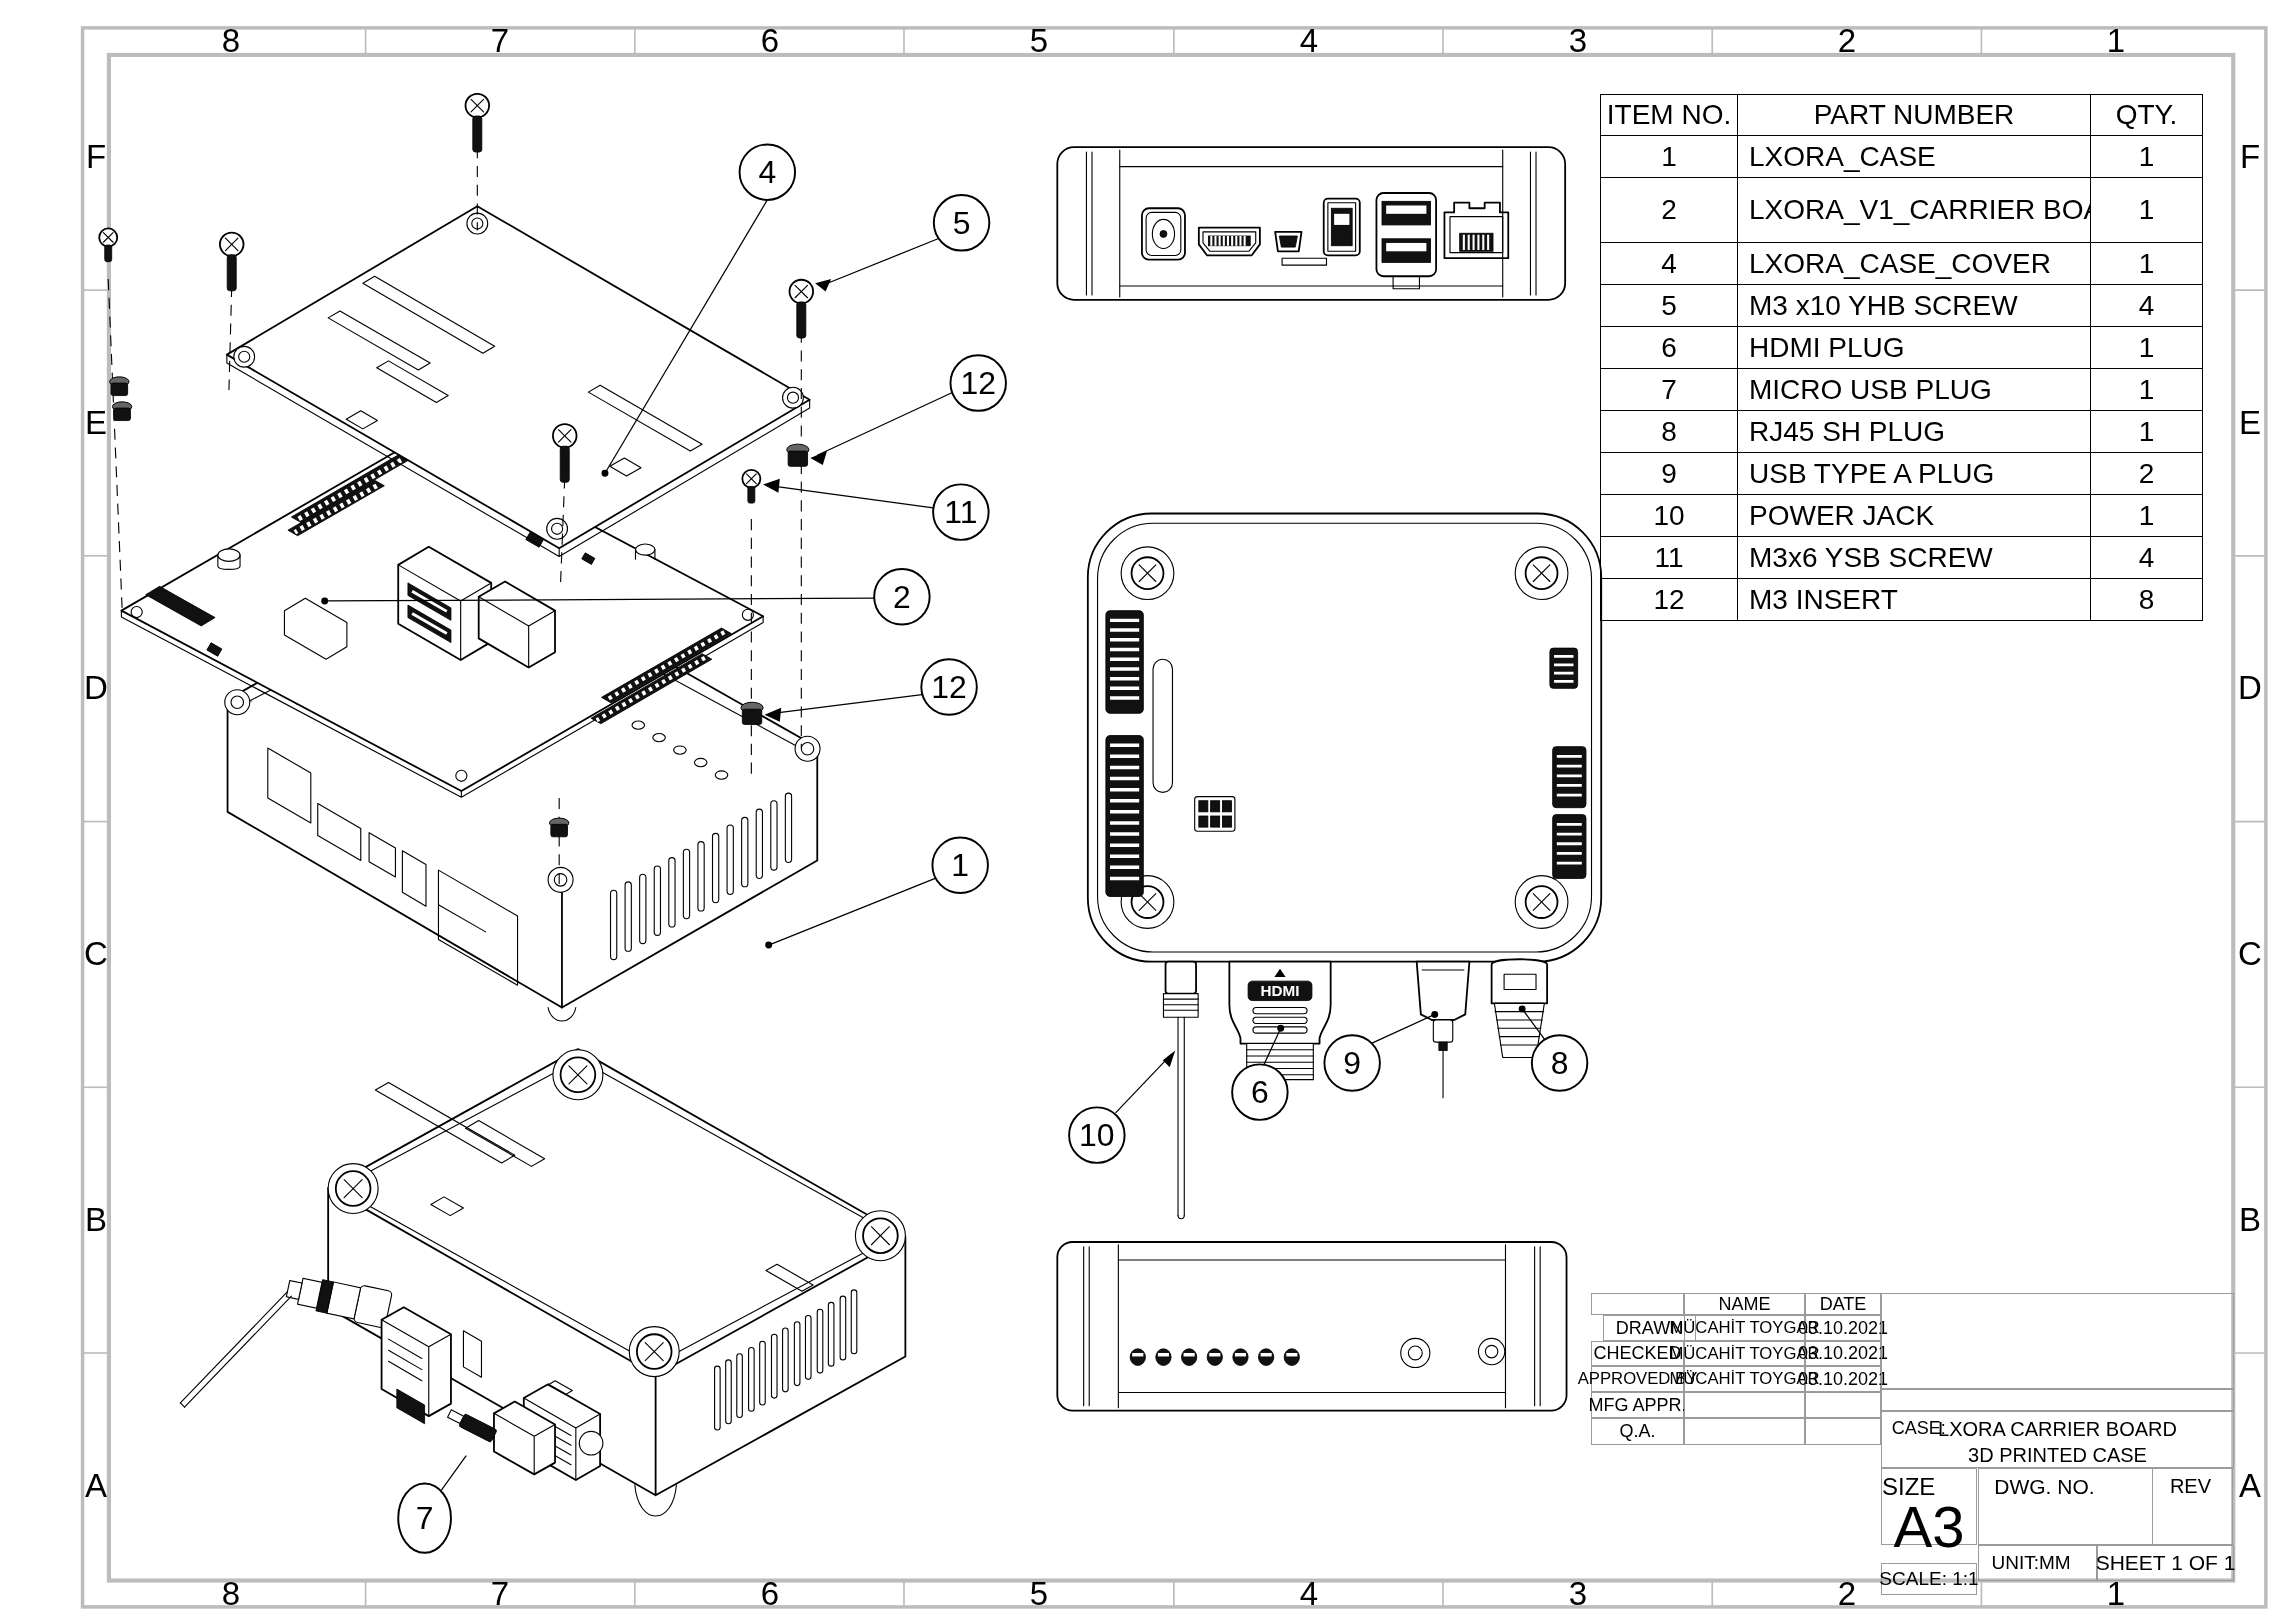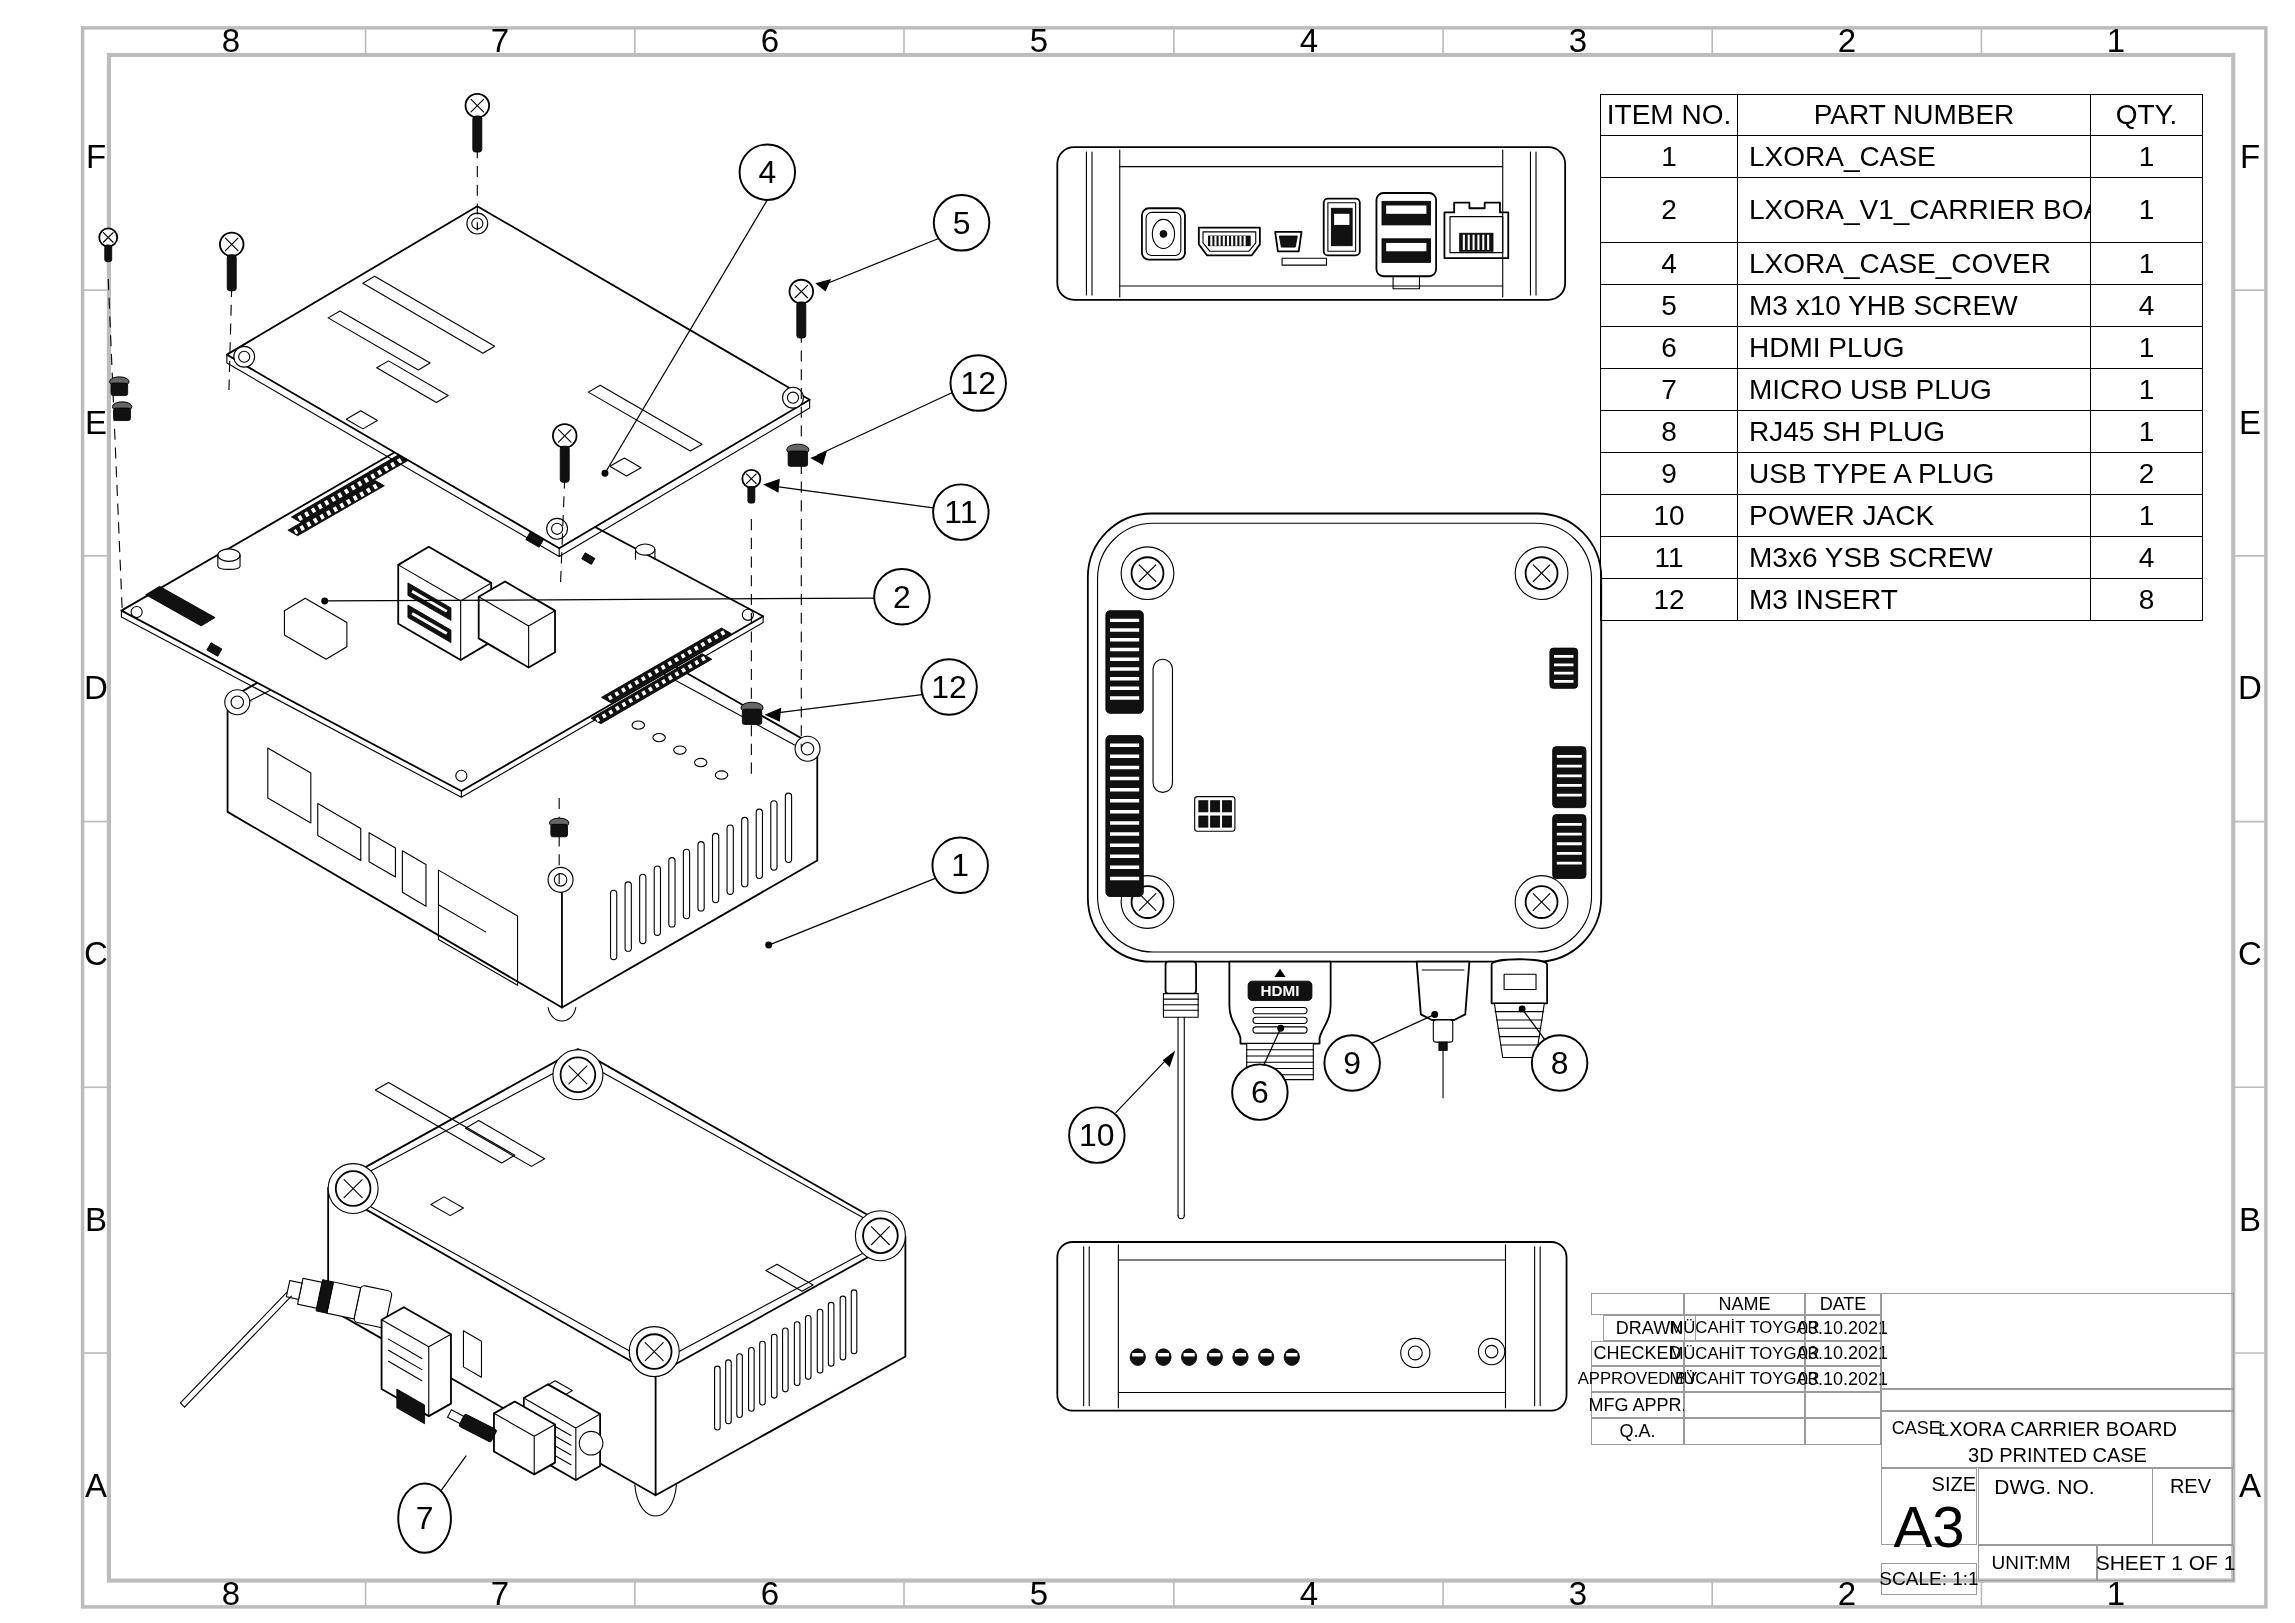--- a/index.html
+++ b/index.html
@@ -34,21 +34,21 @@
   table.bom tr.tall td{height:64px;}
   col.c-item{width:137px;} col.c-part{width:353px;} col.c-qty{width:112px;}
 
   
   #tblock{position:absolute;left:1591px;top:1293px;width:643px;height:288px;font-size:18px;}
   #tblock .cell{position:absolute;border:1.1px solid #9b9b9b;box-sizing:border-box;
                 display:flex;align-items:center;justify-content:center;white-space:nowrap;}
   #tblock .left{justify-content:flex-start;align-items:flex-start;}
   .ttl-label{position:absolute;left:9.7px;top:5.6px;font-size:18px;}
   .ttl-lines{position:absolute;left:0;top:4.2px;width:100%;text-align:center;font-size:20px;line-height:26px;}
-  .sz-label{position:absolute;left:0;top:4.2px;width:100%;text-align:right;font-size:20px;}
+  .sz-label{position:absolute;left:0;top:4.2px;width:100%;text-align:left;font-size:24px;}
   .sz-big{position:absolute;left:0;top:23.6px;width:100%;text-align:center;font-size:58px;}
   .dwg-label{position:absolute;left:15.3px;top:5.6px;font-size:21px;}
   .rev-label{position:absolute;right:21px;top:5.6px;font-size:20px;}
 </style>
 </head>
 <body>
 
 <div id="sheet">
 
 <svg id="art" width="2295" height="1623" viewBox="0 0 3308 2339">

